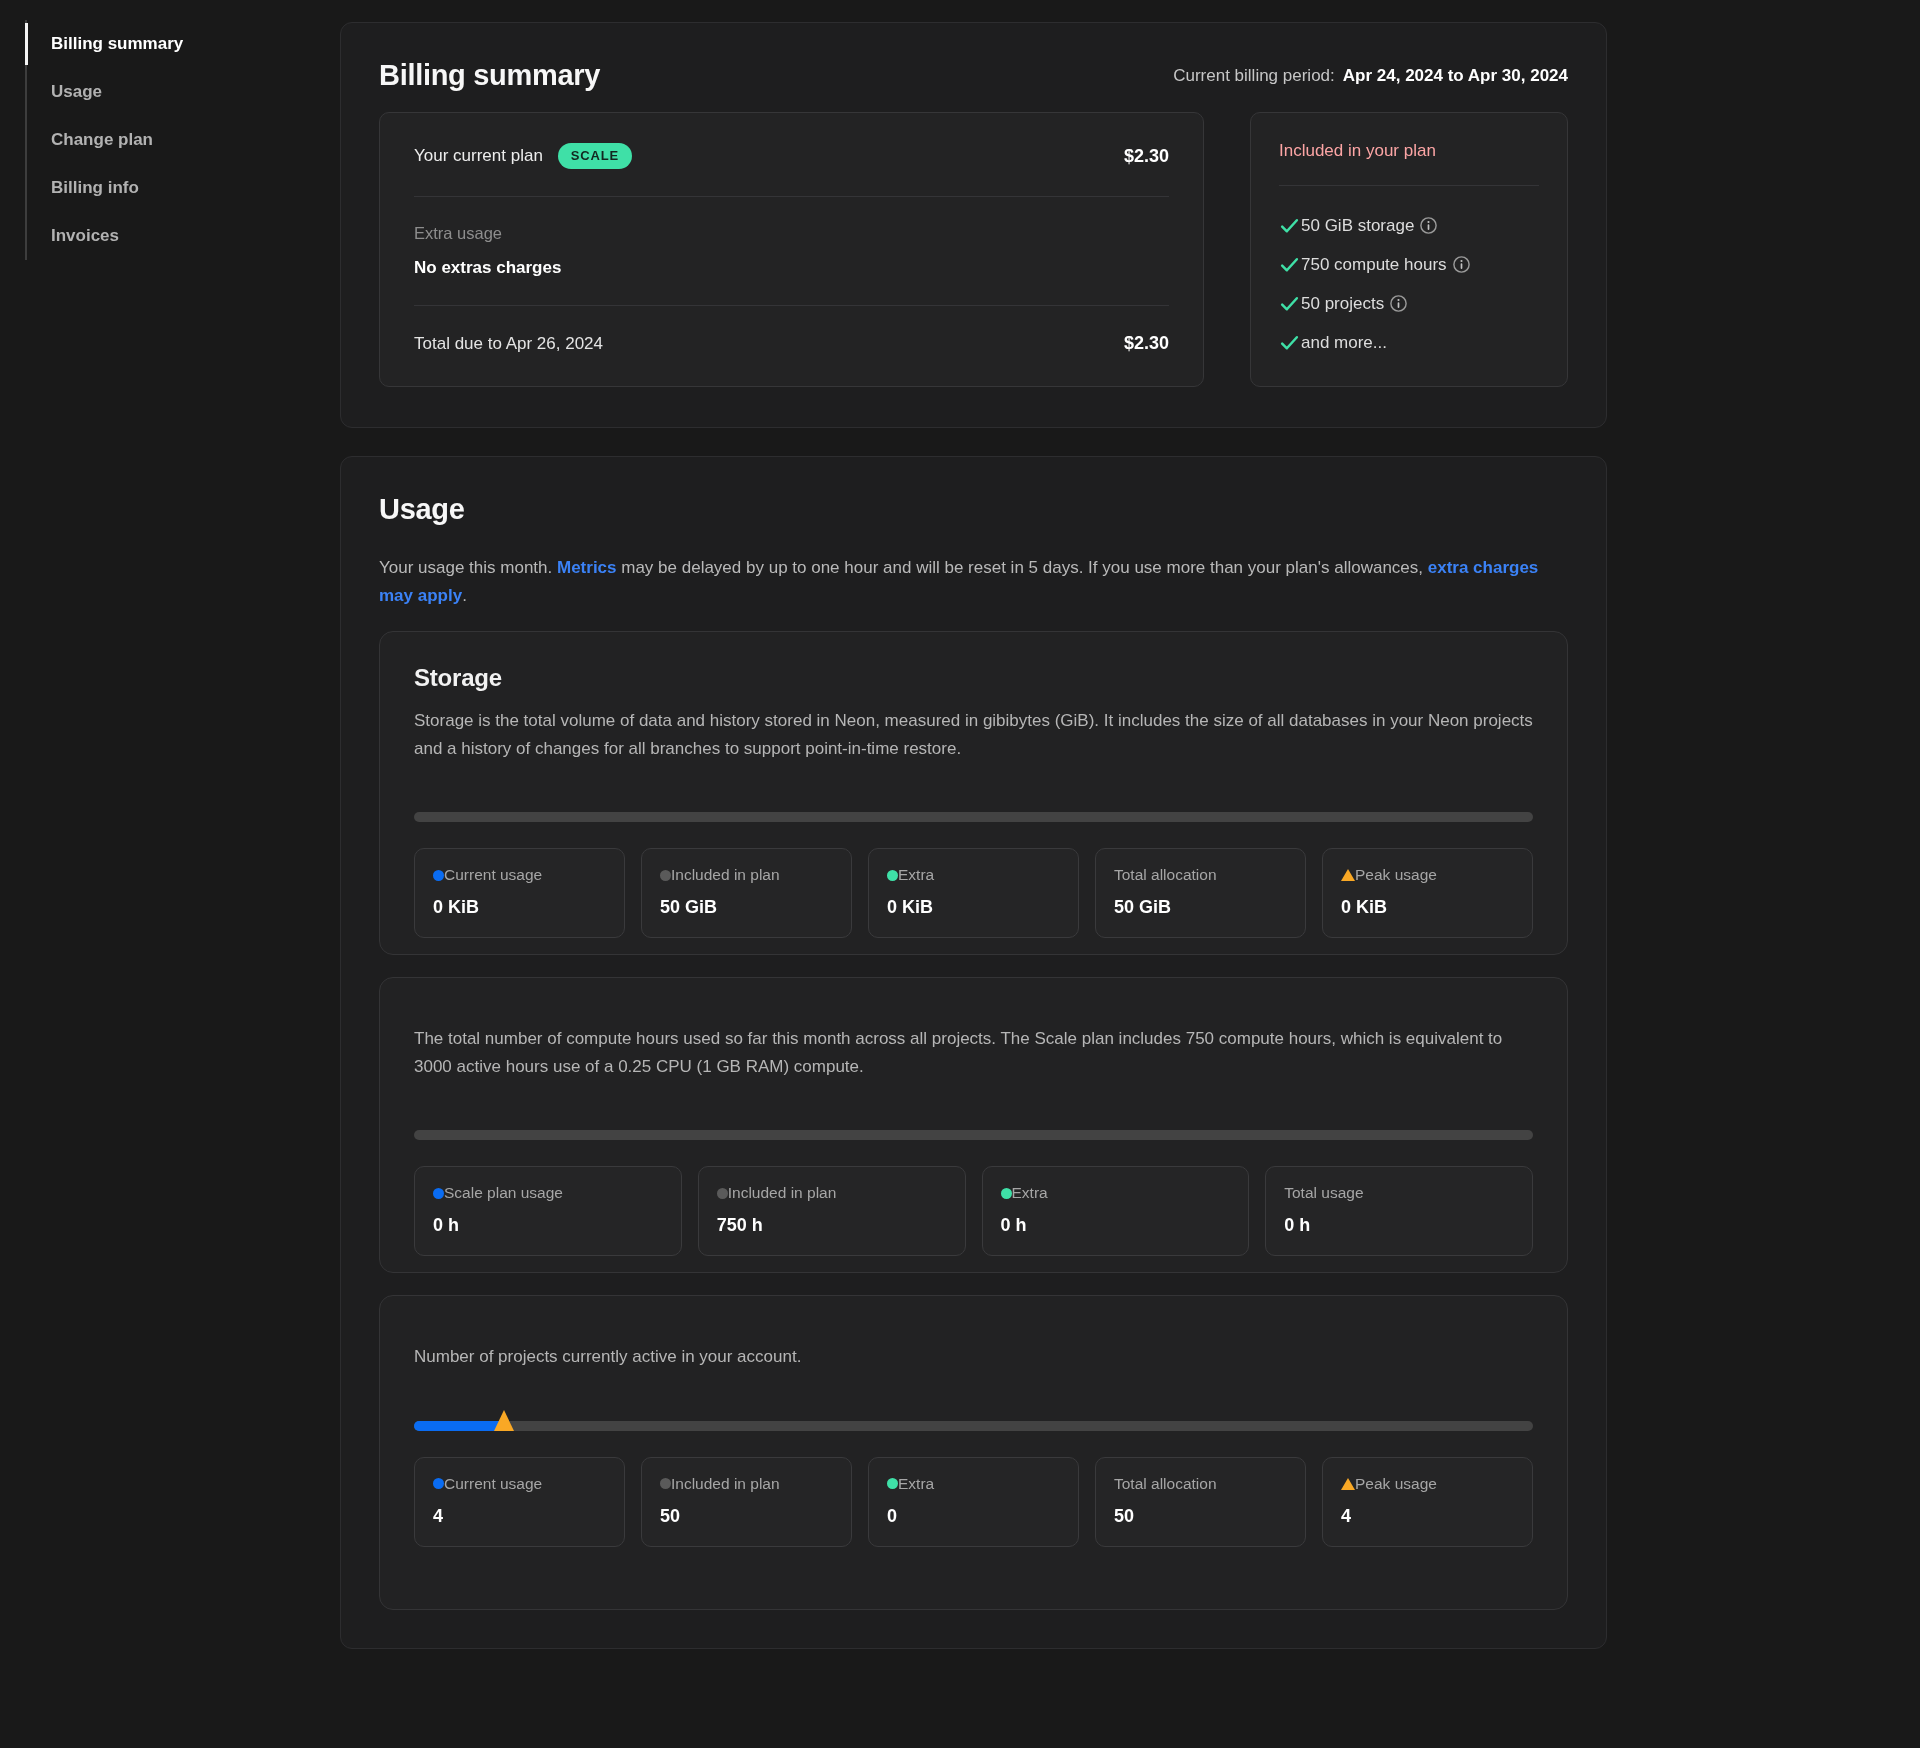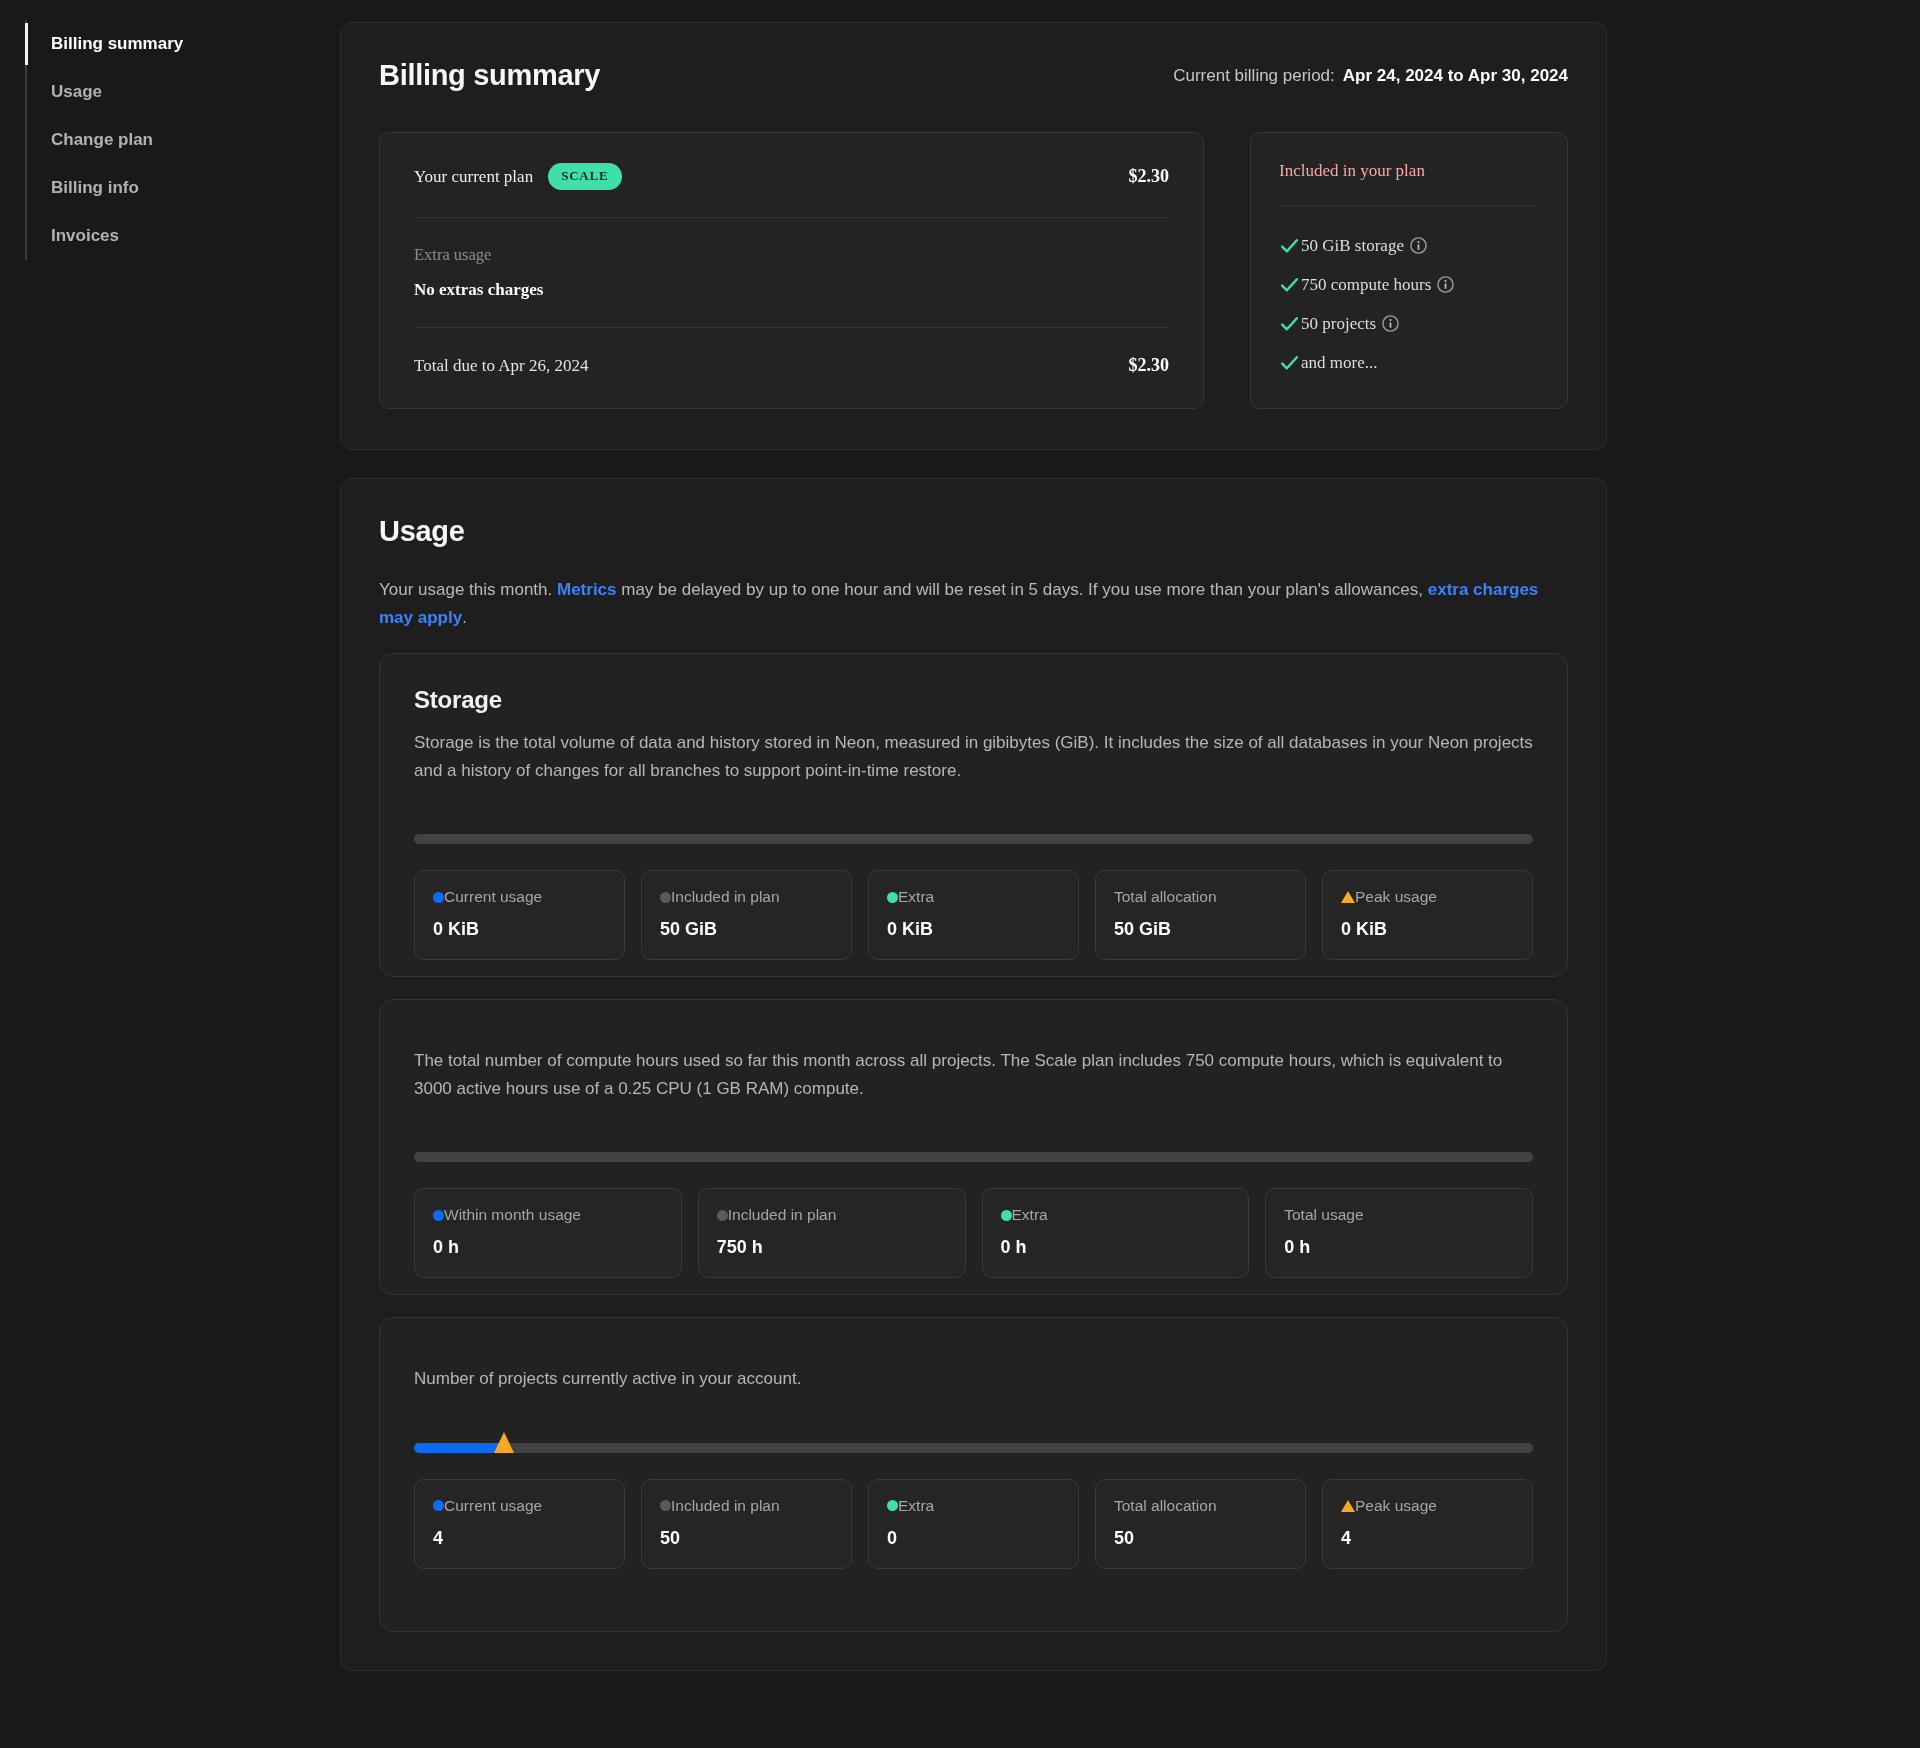--- a/index.html
+++ b/index.html
@@ -24,21 +24,21 @@
   
   .main { margin-top:22px; margin-left:23px; width:1267px; }
   .card {
     background:#1e1e1f; border:1px solid #2d2d2f; border-radius:12px;
   }
   .card-billing { padding:36px 38px 40px; }
   .card-header { display:flex; justify-content:space-between; align-items:center; }
   .page-title { font-size:29px; font-weight:700; color:#f7f7f7; letter-spacing:-0.3px; }
   .period { font-size:17px; color:#c6c6c6; }
   .period .dates { color:#ffffff; font-weight:700; margin-left:8px; }
-  .billing-row { display:flex; gap:46px; margin-top:40px; align-items:stretch;font-family:Liberation Serif, serif; }
+  .billing-row { display:flex; gap:46px; margin-top:20px; align-items:stretch; }
   .inner-card { background:#232324; border:1px solid #363638; border-radius:10px; }
   .plan-card { flex:1; padding:30px 34px 32px; }
   .plan-row { display:flex; justify-content:space-between; align-items:center; }
   .plan-left { display:flex; align-items:center; gap:15px; font-size:17px; color:#ededed; }
   .badge {
     background:#3fe0a7; color:#132820; font-size:13px; font-weight:700;
     letter-spacing:0.8px; padding:5px 13px 6px; border-radius:999px;
   }
   .amount { font-size:18px; font-weight:700; color:#ffffff; }
   .divider { height:1px; background:#343437; border:0; margin:27px 0; }
@@ -228,21 +228,21 @@
 
       <div class="section">
         <p class="section-desc">The total number of compute hours used so far this month across all projects. The Scale plan includes 750 compute hours, which is equivalent to 3000 active hours use of a 0.25 CPU (1 GB RAM) compute.</p>
         <div class="track">
           <div class="fill" style="width: 0%;"></div>
         </div>
         <div class="stats cols4">
           <div class="stat">
             <div class="stat-label">
                 <span class="dot dot-blue"></span>
-                <span>Within month usage</span>
+                <span>Scale plan usage</span>
               </div>
             <div class="stat-value">0 h</div>
           </div>
           <div class="stat">
             <div class="stat-label">
                 <span class="dot dot-gray"></span>
                 <span>Included in plan</span>
               </div>
             <div class="stat-value">750 h</div>
           </div>

